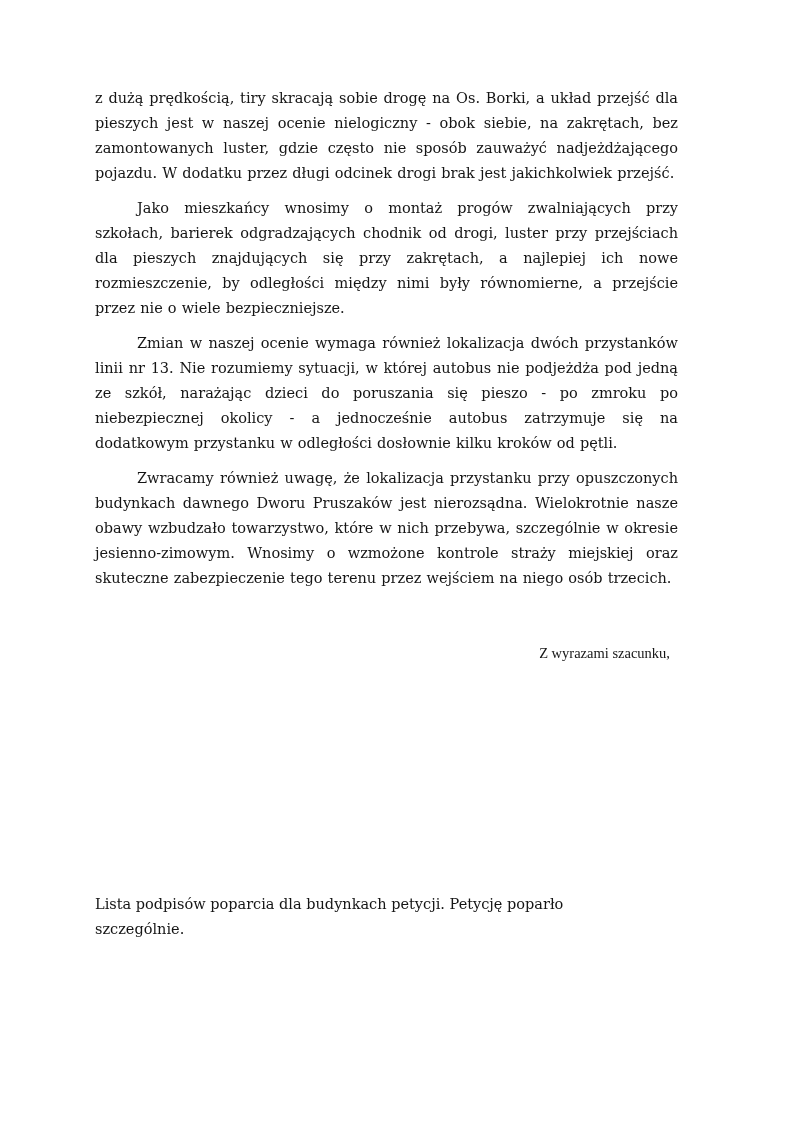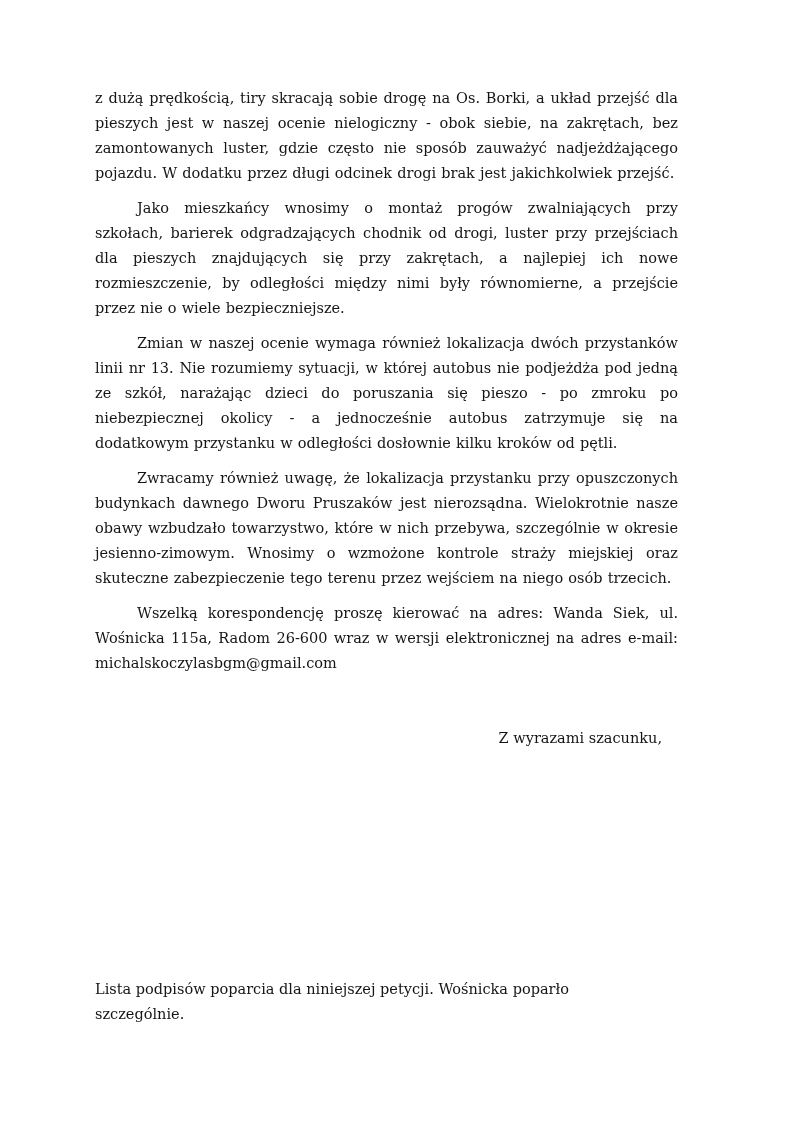--- a/index.html
+++ b/index.html
@@ -27,21 +27,22 @@
     word-spacing: 0.5px;
   }
   .para.no-indent {
     text-indent: 0;
   }
   .closing {
     margin-top: 50px;
     text-align: right;
   }
   .salutation {
-    margin: 16px;
+    margin: 8px;
+    font-family: Liberation Serif, serif;
   }
   .signature {
     margin: 10px 0 0 0;
     font-style: italic;
   }
   .attachment {
     margin-top: 226px;
   }
   .attachment-heading {
     margin: 0;
@@ -62,24 +63,23 @@
   <main>
 
     <p class="para no-indent">z dużą prędkością, tiry skracają sobie drogę na Os. Borki, a układ przejść dla pieszych jest w naszej ocenie nielogiczny - obok siebie, na zakrętach, bez zamontowanych luster, gdzie często nie sposób zauważyć nadjeżdżającego pojazdu. W dodatku przez długi odcinek drogi brak jest jakichkolwiek przejść.</p>
 
     <p class="para">Jako mieszkańcy wnosimy o montaż progów zwalniających przy szkołach, barierek odgradzających chodnik od drogi, luster przy przejściach dla pieszych znajdujących się przy zakrętach, a najlepiej ich nowe rozmieszczenie, by odległości między nimi były równomierne, a przejście przez nie o wiele bezpieczniejsze.</p>
 
     <p class="para">Zmian w naszej ocenie wymaga również lokalizacja dwóch przystanków linii nr 13. Nie rozumiemy sytuacji, w której autobus nie podjeżdża pod jedną ze szkół, narażając dzieci do poruszania się pieszo - po zmroku po niebezpiecznej okolicy - a jednocześnie autobus zatrzymuje się na dodatkowym przystanku w odległości dosłownie kilku kroków od pętli.</p>
 
     <p class="para">Zwracamy również uwagę, że lokalizacja przystanku przy opuszczonych budynkach dawnego Dworu Pruszaków jest nierozsądna. Wielokrotnie nasze obawy wzbudzało towarzystwo, które w nich przebywa, szczególnie w okresie jesienno-zimowym. Wnosimy o wzmożone kontrole straży miejskiej oraz skuteczne zabezpieczenie tego terenu przez wejściem na niego osób trzecich.</p>
 
-    <p class="para">Wszelką korespondencję proszę kierować na adres: Wanda Siek, ul. Wośnicka 115a, Radom 26-600 wraz w wersji elektronicznej na adres e-mail: michalskoczylasbgm@gmail.com</p>
 
     <div class="closing">
       <p class="salutation">Z wyrazami szacunku,</p>
     </div>
 
     <div class="attachment">
-      <p class="attachment-line"><span>Lista podpisów poparcia dla niniejszej petycji. Wośnicka poparło</span><span class="blank-gap"></span><span>szczególnie.</span></p>
+      <p class="attachment-line"><span>Lista podpisów poparcia dla budynkach petycji. Petycję poparło</span><span class="blank-gap"></span><span>szczególnie.</span></p>
     </div>
 
   </main>
 </div>
 
 </body></html>

